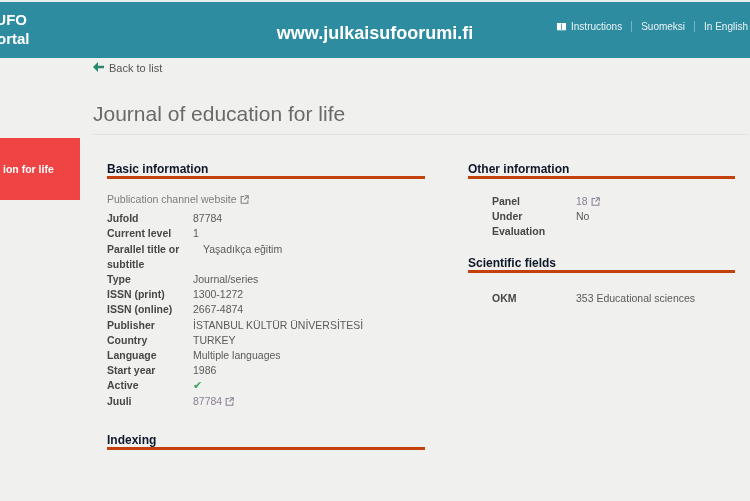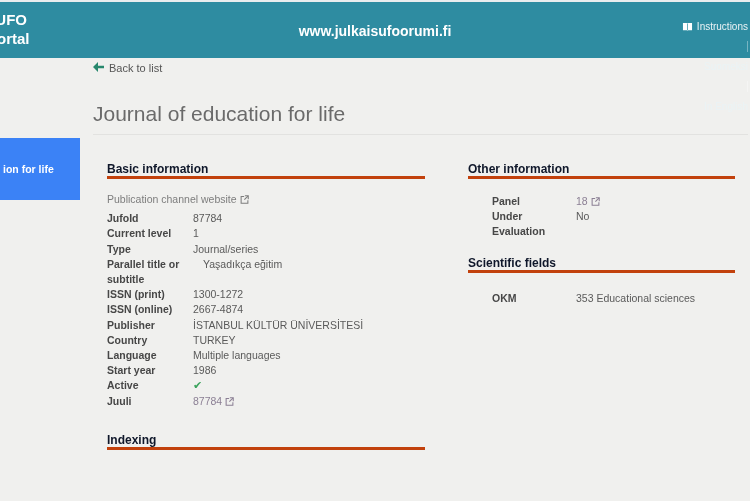--- a/index.html
+++ b/index.html
@@ -17,36 +17,35 @@
     background: #2e8ca1;
     color: #fff;
   }
   .logo {
     position: absolute; left: -13px; top: 8px;
     font-size: 15px; font-weight: bold; line-height: 19px;
     color: #fff; text-decoration: none; white-space: pre-line;
   }
   .site-url {
     position: absolute; left: 0; right: 0; top: 21px;
-    text-align: center; font-size: 14px; font-weight: bold;
+    text-align: center; font-size: 18px; font-weight: bold;
     color: #fff; text-decoration: none;
   }
   .topnav {
     position: absolute; right: 2px; top: 19px;
     display: flex; align-items: flex-end; gap: 9px;
     font-size: 10px;
-    flex-direction: column;
   }
   .topnav a { color: #eaf3f5; text-decoration: none; display: inline-flex; align-items: center; gap: 4px; }
   .nav-divider { width: 1px; height: 11px; background: rgba(255,255,255,0.35); }
   
   .clipped-item {
     position: absolute; left: 0; top: 138px;
     width: 80px; height: 62px;
-    background: #3b82f6; color: #fff;
+    background: #ef4444; color: #fff;
     font-size: 10.5px; font-weight: bold;
     display: flex; align-items: center;
     padding-left: 3px;
     overflow: hidden; white-space: nowrap;
     cursor: pointer;
   }
   
   .main { padding-left: 90px; padding-right: 2px; }
   .back-row { padding-left: 3px; }
   .back-link {
@@ -145,26 +144,26 @@
 
       <div class="row">
         <span class="lbl">JufoId</span>
         <span class="val">87784</span>
       </div>
       <div class="row">
         <span class="lbl">Current level</span>
         <span class="val">1</span>
       </div>
       <div class="row">
+        <span class="lbl" style="width:96px;">Parallel title or subtitle</span>
+        <span class="val">Yaşadıkça eğitim</span>
+      </div>
+      <div class="row">
         <span class="lbl">Type</span>
         <span class="val">Journal/series</span>
-      </div>
-      <div class="row">
-        <span class="lbl" style="width:96px;">Parallel title or subtitle</span>
-        <span class="val">Yaşadıkça eğitim</span>
       </div>
       <div class="row">
         <span class="lbl">ISSN (print)</span>
         <span class="val">1300-1272</span>
       </div>
       <div class="row">
         <span class="lbl">ISSN (online)</span>
         <span class="val">2667-4874</span>
       </div>
       <div class="row">

